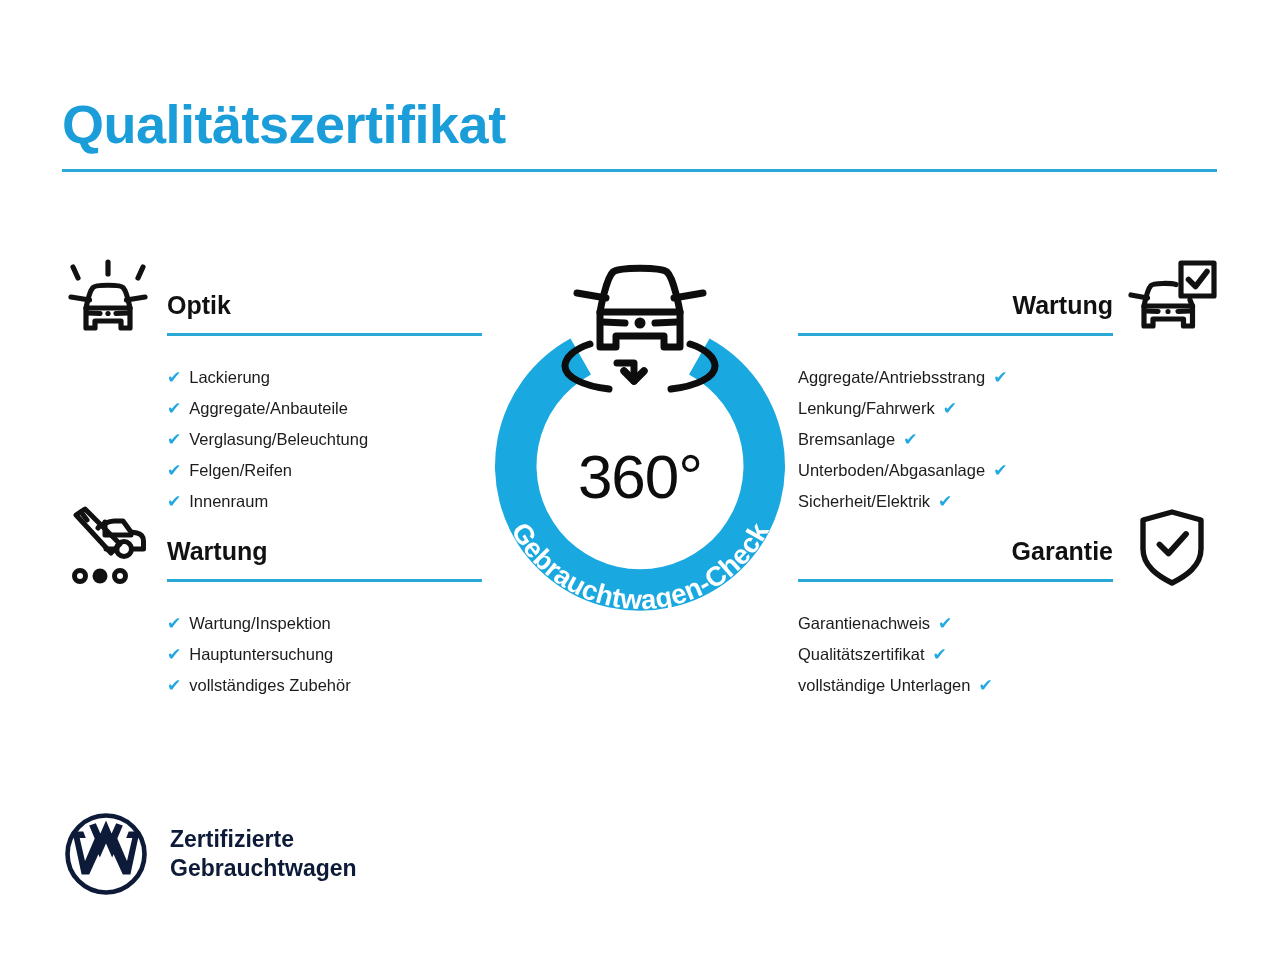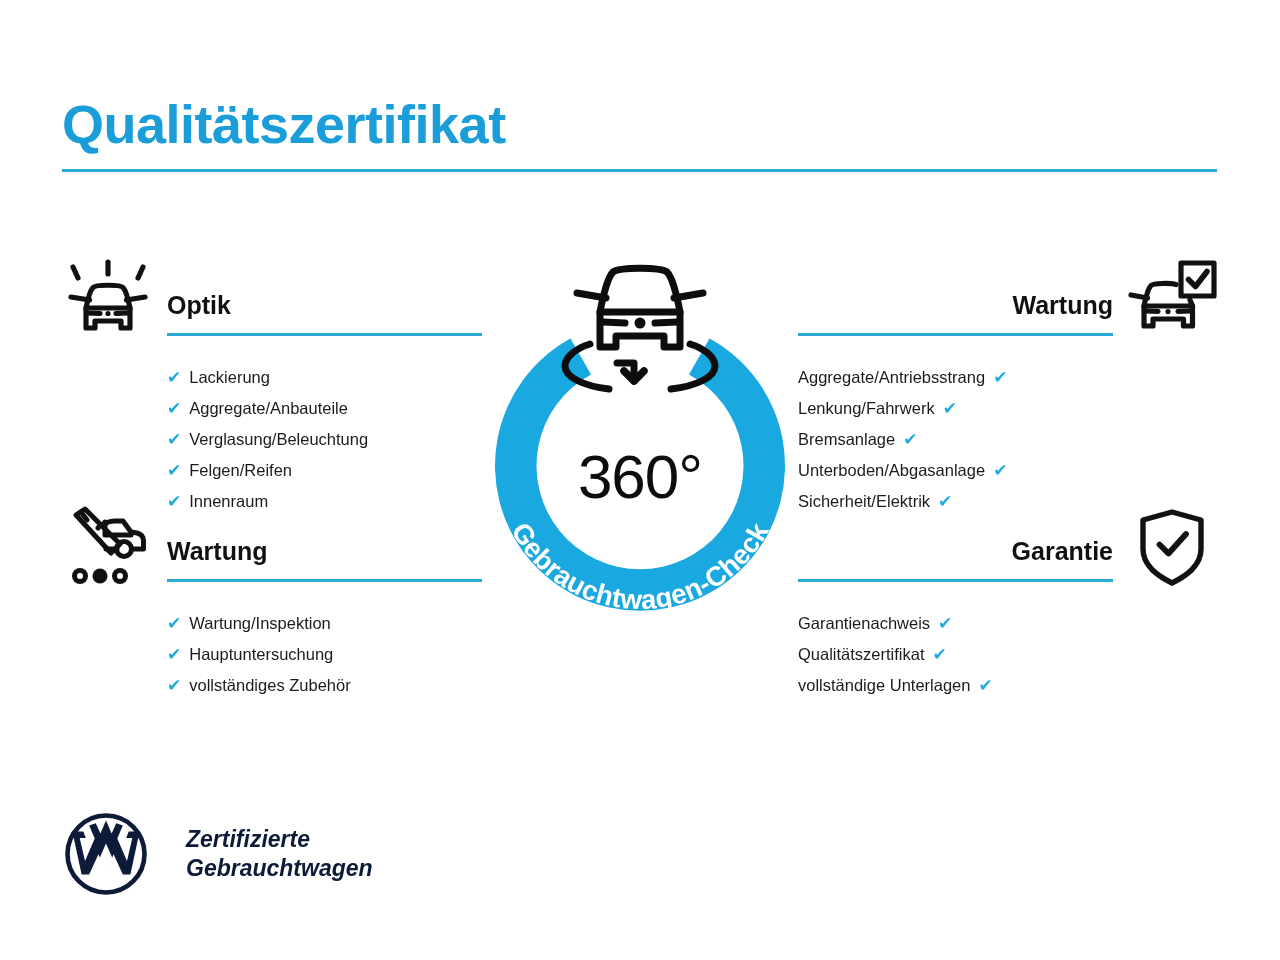--- a/index.html
+++ b/index.html
@@ -134,22 +134,21 @@
     line-height: 1;
   }
 
   
   .footer-lockup {
     position: absolute;
     left: 64px;
     top: 812px;
     display: flex;
     align-items: center;
-    gap: 38px;
-    font-style: italic;
+    gap: 22px;
   }
   .vw-mark { width: 84px; height: 84px; }
   .vw-text {
     font-size: 23px;
     font-weight: 700;
     line-height: 1.28;
     color: #0d1b38;
     white-space: nowrap;
   }
 </style>

